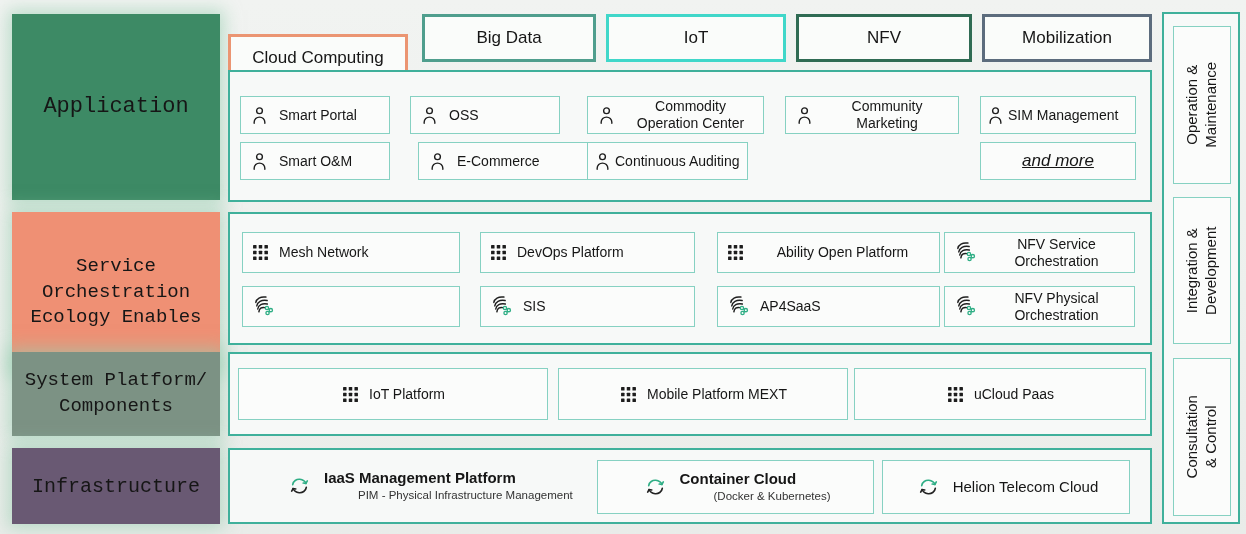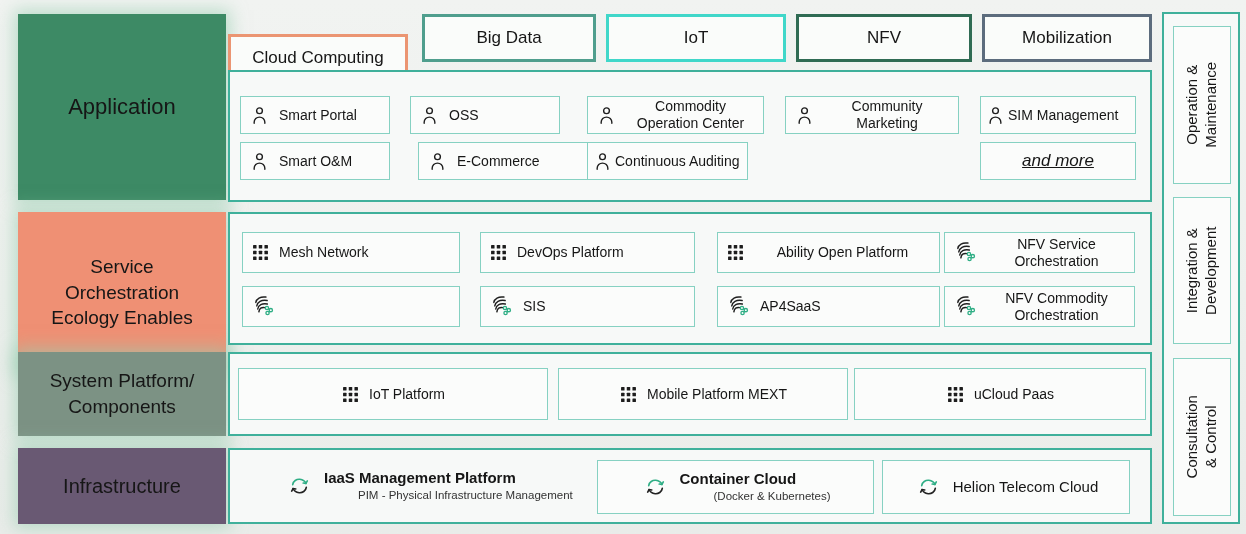--- a/index.html
+++ b/index.html
@@ -4,23 +4,24 @@
 <style>
   html,body{margin:0;padding:0;background:#eaedea;}
   *{box-sizing:border-box;}
   .canvas{
     position:relative;width:1246px;height:534px;
     background:linear-gradient(180deg,#f1f3f1 0%,#edf0ed 55%,#e9ece9 100%);
     font-family:"Liberation Sans",sans-serif;color:#161616;overflow:hidden;
   }
   
   .layer-label{
-    position:absolute;left:18px;width:208px;display:flex;align-items:center;justify-content:center;
+    position:absolute;left:12px;width:208px;display:flex;align-items:center;justify-content:center;
     text-align:center;white-space:pre-line;font-size:19px;line-height:1.35;
     box-shadow:0 0 16px 4px rgba(150,205,175,.60);
+    font-family:Liberation Mono, monospace;
   }
   .layer-app{top:14px;height:186px;background:#3d8a65;font-size:22px;}
   .layer-orch{top:212px;height:161px;background:#ef9074;text-align:center;}
   .layer-plat{top:352px;height:84px;background:#7c9284;}
   .layer-infra{top:448px;height:76px;background:#695973;font-size:20px;}
   
   .tab{
     position:absolute;top:14px;height:48px;background:#fafcfa;display:flex;align-items:center;justify-content:center;
     font-size:17px;border:3px solid #999;
   }
@@ -306,21 +307,21 @@
       <path d="M14.6 14.2 C 10.8 13.6, 8.6 14.8, 8.2 18.6"></path>
     </g>
     <g stroke="#2fae85" stroke-width="1.4">
       <circle cx="16.6" cy="14.6" r="1.7"></circle>
       <circle cx="20.6" cy="16.8" r="1.7"></circle>
       <circle cx="17.2" cy="19.8" r="1.7"></circle>
       <path d="M18.1 15.5 L19.3 16.2 M19.5 17.9 L18.4 18.9"></path>
     </g>
   </svg>
 </span>
-      <span class="lbl" style="text-align:center;flex:1">NFV Commodity
+      <span class="lbl" style="text-align:center;flex:1">NFV Physical
 Orchestration</span>
     </div>
   </div>
 
   <div class="group group-plat">
     <div class="item item-center" style="left:8px;top:14px;width:310px;height:52px">
       <span class="icon">
   <svg viewBox="0 0 24 24" width="19" height="19" fill="#1d1d1d">
     <rect x="2.6" y="2.6" width="4.4" height="4.4" rx="0.7"></rect>
             <rect x="9.8" y="2.6" width="4.4" height="4.4" rx="0.7"></rect>

